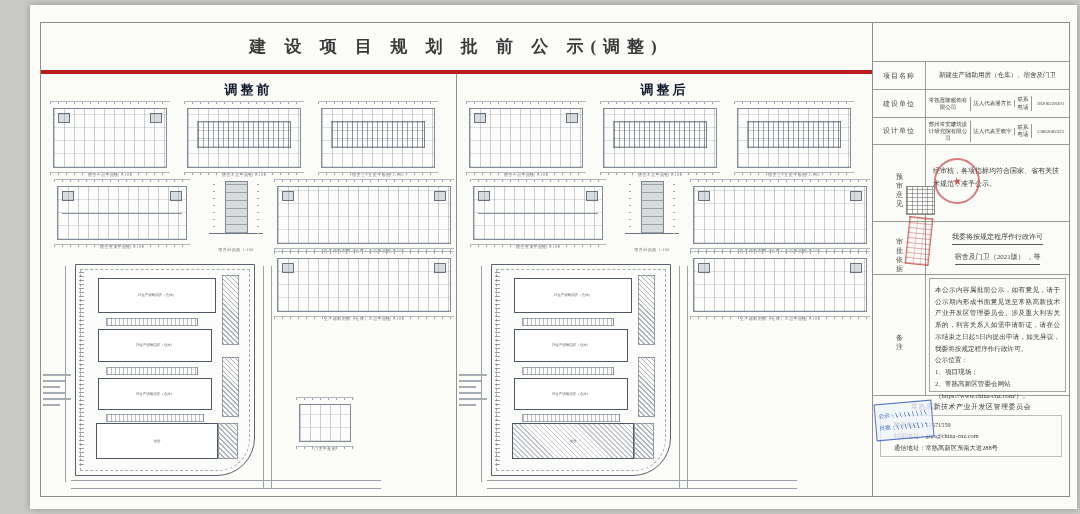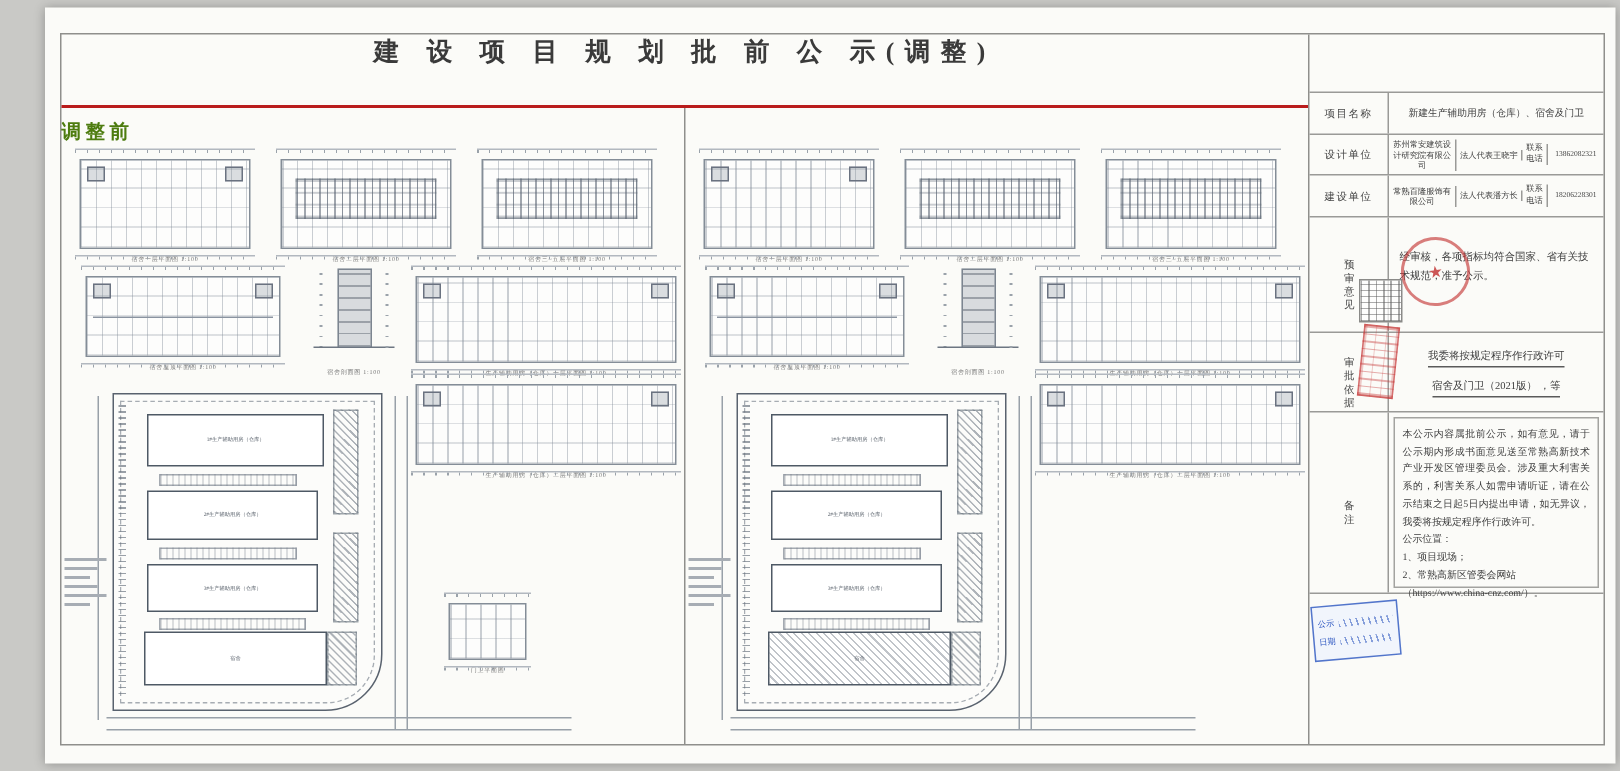--- a/index.html
+++ b/index.html
@@ -3,26 +3,26 @@
 <meta charset="utf-8">
 <style>
   html,body{margin:0;padding:0;}
   body{font-family:"Liberation Serif", serif; -webkit-font-smoothing:antialiased;}
   .stage{position:relative;width:1080px;height:514px;background:#c9c9c6;overflow:hidden;}
   .paper{position:absolute;left:30px;top:5px;width:1047px;height:504px;background:#fbfbf8;box-shadow:0 0 7px rgba(0,0,0,.28);}
   .frame{position:absolute;left:10px;top:17px;right:7px;bottom:12px;border:1px solid #8f8f8c;display:flex;background:#fbfbf8;}
 
   
   .left-area{flex:1;display:flex;flex-direction:column;border-right:1px solid #8f8f8c;min-width:0;}
-  .title-band{height:47px;border-bottom:2px solid #b91c1c;display:flex;justify-content:center;}
+  .title-band{height:47px;border-bottom:4px solid #b91c1c;display:flex;align-items:center;justify-content:center;}
   .title-band h1{margin:0;font-size:17px;font-weight:bold;letter-spacing:7px;color:#3a3a3a;}
   .halves{flex:1;display:flex;}
   .half{width:50%;position:relative;}
   .half + .half{border-left:1px solid #8f8f8c;}
-  .half-header{margin-top:7px;font-size:13px;font-weight:bold;letter-spacing:3px;color:#4d7c0f;}
+  .half-header{text-align:center;margin-top:7px;font-size:13px;font-weight:bold;letter-spacing:3px;color:#0f172a;}
 
   
   .plan{position:absolute;border:1px solid #848d97;background-color:#fdfdfc;
     background-image:repeating-linear-gradient(90deg,rgba(125,135,148,.40) 0 1px,transparent 1px 10px),
                      repeating-linear-gradient(0deg,rgba(125,135,148,.25) 0 1px,transparent 1px 13px);}
   .plan::before,.plan::after{content:"";position:absolute;left:-4px;right:-4px;height:2px;
     background:repeating-linear-gradient(90deg,#9aa2aa 0 1px,transparent 1px 8px);border-top:0.5px solid #b2b8bf;}
   .plan::before{top:-8px;} .plan::after{bottom:-8px;}
   .caption{position:absolute;bottom:-10px;left:-20px;right:-20px;text-align:center;font-size:4px;color:#777;white-space:nowrap;letter-spacing:0.5px;}
   .blk{position:absolute;width:10px;height:8px;border:1px solid #6a7280;background:rgba(130,140,152,.28);}
@@ -204,20 +204,21 @@
                 <i></i>
                 <i></i>
                 <i></i>
               </div>
             <div class="plan mini">
               <span class="caption">门卫平面图</span>
             </div>
           </section>
 
           <section class="half after">
+            <div class="half-header">调整后</div>
             <div class="plan p1">
               <i class="blk tl"></i>
                 <i class="blk tr"></i>
               <span class="caption">宿舍一层平面图 1:100</span>
             </div>
             <div class="plan p2">
               <i class="band"></i>
               <span class="caption">宿舍二层平面图 1:100</span>
             </div>
             <div class="plan p3">
@@ -286,47 +287,47 @@
 
       <aside class="info-panel">
         <div class="trow" style="height:39px"></div>
 
         <div class="trow" style="height:28px">
           <div class="tlabel">项目名称</div>
           <div class="tval">新建生产辅助用房（仓库）、宿舍及门卫</div>
         </div>
 
 
+
+        <div class="trow" style="height:28px">
+          <div class="tlabel">建设单位</div>
+          <div class="tval unit">
+            <div class="ucell uc-company">常熟百隆服饰有限公司</div>
+            <div class="ucell uc-rep">
+                <span>法人代表</span>
+                <span>潘方长</span>
+              </div>
+            <div class="ucell uc-tlabel">联系电话</div>
+            <div class="ucell uc-phone">18206228301</div>
+          </div>
+        </div>
 
         <div class="trow" style="height:27px">
           <div class="tlabel">设计单位</div>
           <div class="tval unit">
             <div class="ucell uc-company">苏州常安建筑设计研究院有限公司</div>
             <div class="ucell uc-rep">
                 <span>法人代表</span>
                 <span>王晓宇</span>
               </div>
             <div class="ucell uc-tlabel">联系电话</div>
             <div class="ucell uc-phone">13862082321</div>
           </div>
         </div>
 
-        <div class="trow" style="height:28px">
-          <div class="tlabel">建设单位</div>
-          <div class="tval unit">
-            <div class="ucell uc-company">常熟百隆服饰有限公司</div>
-            <div class="ucell uc-rep">
-                <span>法人代表</span>
-                <span>潘方长</span>
-              </div>
-            <div class="ucell uc-tlabel">联系电话</div>
-            <div class="ucell uc-phone">18206228301</div>
-          </div>
-        </div>
-
         <div class="trow" style="height:77px">
           <div class="tlabel vert">预审意见</div>
           <div class="review-cell">经审核，各项指标均符合国家、省有关技术规范，准予公示。</div>
         </div>
 
         <div class="trow" style="height:53px">
           <div class="tlabel vert">审批依据</div>
           <div class="basis-cell">
             <span>我委将按规定程序作行政许可</span>
             <span>宿舍及门卫（2021版） ，等</span>
@@ -339,20 +340,28 @@
             <div class="remark-box">
               <p>本公示内容属批前公示，如有意见，请于公示期内形成书面意见送至常熟高新技术产业开发区管理委员会。涉及重大利害关系的，利害关系人如需申请听证，请在公示结束之日起5日内提出申请，如无异议，我委将按规定程序作行政许可。</p>
               <p>公示位置：</p>
               <p>1、项目现场；</p>
               <p>2、常熟高新区管委会网站</p>
               <p>（https://www.china-cnz.com/）。</p>
             </div>
           </div>
         </div>
 
+        <div class="trow tfoot">
+          <div class="committee">常熟高新技术产业开发区管理委员会</div>
+          <div class="contact">
+            <div>联系电话：52571559</div>
+            <div>邮箱地址：ghjs@china-cnz.com</div>
+            <div>通信地址：常熟高新区东南大道288号</div>
+          </div>
+        </div>
 
         <i class="stamp-grid"></i>
         <div class="stamp-circle">
             <span>★</span>
           </div>
         <i class="stamp-seal"></i>
         <div class="stamp-blue">
           <div class="brow">
               <span class="blbl">公示</span>
               <i class="scribble"></i>

